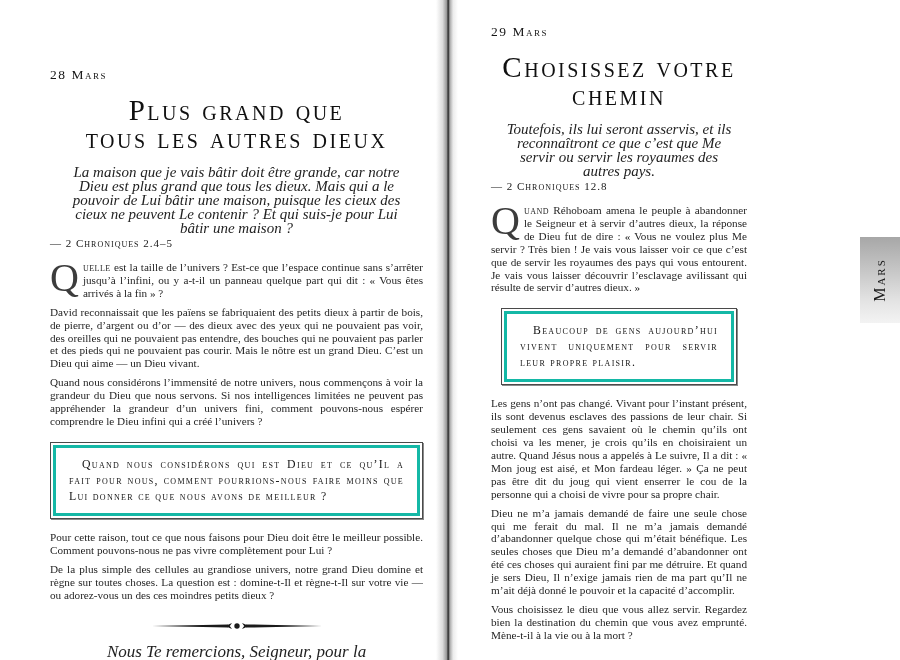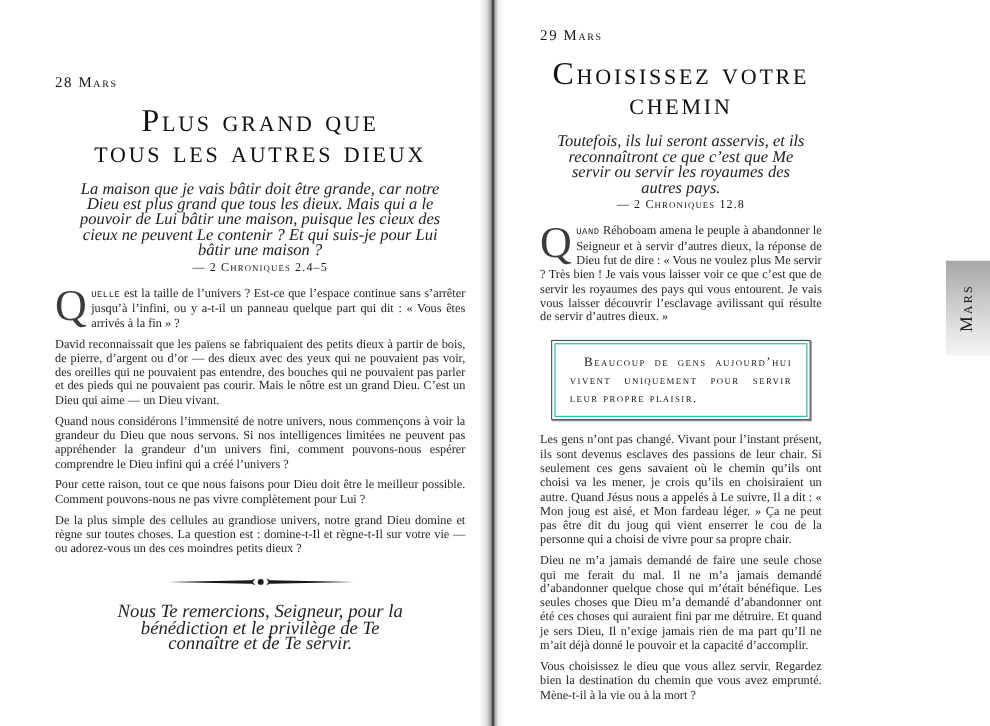--- a/index.html
+++ b/index.html
@@ -36,21 +36,21 @@
   .epigraph {
     margin: 13px auto 0 auto;
     padding: 0 14px;
     text-align: center;
     font-style: italic;
     font-size: 15px;
     line-height: 14px;
     color: #222;
   }
   .scripture-ref {
-    text-align: center;
+    text-align: left;
     font-variant: small-caps;
     font-size: 11px;
     letter-spacing: 1px;
     margin-top: 2px;
     color: #161616;
   }
   .body-text { margin-top: 12px; }
   .body-para {
     margin: 0 0 6px 0;
     font-size: 11.2px;
@@ -59,32 +59,32 @@
     color: #1f1f1f;
   }
   .drop-cap {
     float: left;
     font-size: 40px;
     line-height: 30px;
     padding: 2px 4px 0 0;
     color: #3c3c3c;
     font-family: "Liberation Serif", serif;
   }
-  .lead-sc { font-variant: small-caps; letter-spacing: 0.5px; font-family: Liberation Mono, monospace; }
+  .lead-sc { font-variant: small-caps; letter-spacing: 0.5px; }
 
   .callout-box {
     border: 1px solid #4a4a4a;
     padding: 2px;
     box-shadow: 1px 1px 0 #8a8a8a;
     background: #fff;
     margin: 14px 0 12px 0;
   }
   .callout-box.inset { margin-left: 10px; margin-right: 10px; }
   .callout-inner {
-    border: 1px solid #14b8a6;
+    border: 3px solid #14b8a6;
     padding: 8px 13px 9px 13px;
   }
   .callout-text {
     font-variant: small-caps;
     font-size: 11.8px;
     letter-spacing: 1.3px;
     line-height: 16px;
     text-align: justify;
     text-indent: 13px;
     color: #141414;
@@ -158,20 +158,25 @@
     <div class="epigraph">La maison que je vais bâtir doit être grande, car notre Dieu est plus grand que tous les dieux. Mais qui a le pouvoir de Lui bâtir une maison, puisque les cieux des cieux ne peuvent Le contenir ? Et qui suis-je pour Lui bâtir une maison ?</div>
     <div class="scripture-ref">— 2 Chroniques 2.4–5</div>
 
     <div class="body-text">
       <p class="body-para">
         <span class="drop-cap">Q</span><span class="lead-sc">uelle</span><span> est la taille de l’univers ? Est-ce que l’espace continue sans s’arrêter jusqu’à l’infini, ou y a-t-il un panneau quelque part qui dit : « Vous êtes arrivés à la fin » ?</span>
       </p>
       <p class="body-para">David reconnaissait que les païens se fabriquaient des petits dieux à partir de bois, de pierre, d’argent ou d’or — des dieux avec des yeux qui ne pouvaient pas voir, des oreilles qui ne pouvaient pas entendre, des bouches qui ne pouvaient pas parler et des pieds qui ne pouvaient pas courir. Mais le nôtre est un grand Dieu. C’est un Dieu qui aime — un Dieu vivant.</p>
       <p class="body-para">Quand nous considérons l’immensité de notre univers, nous commençons à voir la grandeur du Dieu que nous servons. Si nos intelligences limitées ne peuvent pas appréhender la grandeur d’un univers fini, comment pouvons-nous espérer comprendre le Dieu infini qui a créé l’univers ?</p>
 
+      <div class="callout-box">
+        <div class="callout-inner">
+          <p class="callout-text">Quand nous considérons qui est Dieu et ce qu’Il a fait pour nous, comment pourrions-nous faire moins que Lui donner ce que nous avons de meilleur ?</p>
+        </div>
+      </div>
 
       <p class="body-para">Pour cette raison, tout ce que nous faisons pour Dieu doit être le meilleur possible. Comment pouvons-nous ne pas vivre complètement pour Lui ?</p>
       <p class="body-para">De la plus simple des cellules au grandiose univers, notre grand Dieu domine et règne sur toutes choses. La question est : domine-t-Il et règne-t-Il sur votre vie — ou adorez-vous un des ces moindres petits dieux ?</p>
     </div>
 
     <div class="divider">
       <svg width="170" height="10" viewBox="0 0 170 10">
         <polygon points="0,5 76,3.4 76,6.6" fill="#1a1a1a"></polygon>
         <polygon points="170,5 94,3.4 94,6.6" fill="#1a1a1a"></polygon>
         <path d="M73,5 l7,-3 -2.2,3 2.2,3 z" fill="#1a1a1a"></path>

